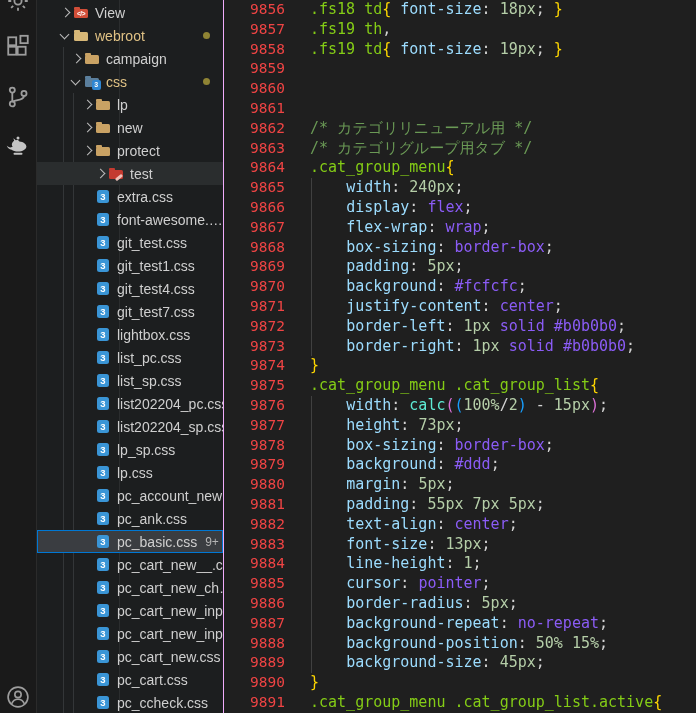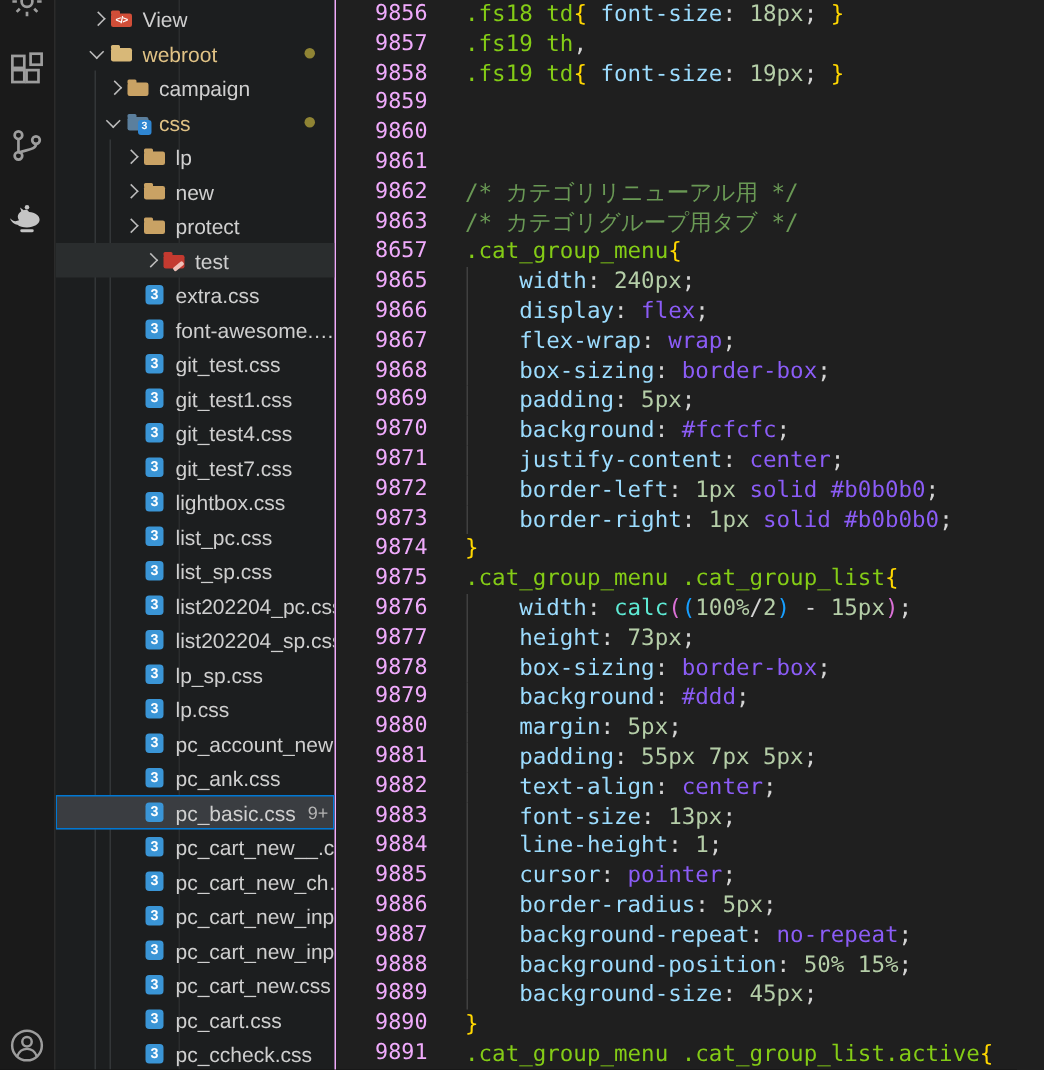--- a/index.html
+++ b/index.html
@@ -47,21 +47,21 @@
   .fi .cbadge{position:absolute;right:-1px;bottom:0;width:9.5px;height:9.5px;background:#2f86d2;color:#fff;
       font-size:7px;font-weight:bold;text-align:center;line-height:9.5px;border-radius:2px;}
   .fi.cssfile::before{content:"";position:absolute;left:2px;top:1px;width:12px;height:13.5px;background:#3a95d6;border-radius:2.5px;}
   .fi.cssfile .c3{position:absolute;left:2px;top:1px;width:12px;height:13.5px;color:#fff;font-weight:bold;
       font-size:9.5px;line-height:13.5px;text-align:center;}
 
   
   #editor{position:absolute;left:224px;top:0;width:472px;height:713px;background:#1f1f1f;
           font-family:"DejaVu Sans Mono","Liberation Mono",monospace;z-index:1;}
   .cl{height:19.8px;line-height:19.8px;white-space:pre;font-size:15px;display:flex;}
-  .ln{display:inline-block;width:61px;text-align:right;color:#f0abfc;flex:none;font-size:14.5px;}
+  .ln{display:inline-block;width:61px;text-align:right;color:#ef4444;flex:none;font-size:14.5px;}
   .lc{position:relative;display:inline-block;margin-left:25px;}
   .lc.g::before{content:"";position:absolute;left:1px;top:0;height:100%;border-left:1px solid #404040;}
   .tk-sel{color:#84cc16}.tk-prop{color:#9cdcfe}.tk-val{color:#8b5cf6}.tk-num{color:#b5cea8}
   .tk-pn{color:#d4d4d4}.tk-com{color:#6a9955}.tk-b1{color:#ffd700}.tk-b2{color:#da70d6}
   .tk-b3{color:#179fff}.tk-fn{color:#5eead4}
 </style>
 </head>
 <body>
 
 <div id="activitybar">
@@ -324,21 +324,21 @@
 <div id="editor">
   <div id="code">
       <div class="cl"><span class="ln">9856</span><span class="lc"><span class="tk-sel">.fs18 td</span><span class="tk-b1">{</span><span class="tk-pn"> </span><span class="tk-prop">font-size</span><span class="tk-pn">: </span><span class="tk-num">18px</span><span class="tk-pn">; </span><span class="tk-b1">}</span></span></div>
       <div class="cl"><span class="ln">9857</span><span class="lc"><span class="tk-sel">.fs19 th</span><span class="tk-pn">,</span></span></div>
       <div class="cl"><span class="ln">9858</span><span class="lc"><span class="tk-sel">.fs19 td</span><span class="tk-b1">{</span><span class="tk-pn"> </span><span class="tk-prop">font-size</span><span class="tk-pn">: </span><span class="tk-num">19px</span><span class="tk-pn">; </span><span class="tk-b1">}</span></span></div>
       <div class="cl"><span class="ln">9859</span><span class="lc"></span></div>
       <div class="cl"><span class="ln">9860</span><span class="lc"></span></div>
       <div class="cl"><span class="ln">9861</span><span class="lc"></span></div>
       <div class="cl"><span class="ln">9862</span><span class="lc"><span class="tk-com">/* カテゴリリニューアル用 */</span></span></div>
       <div class="cl"><span class="ln">9863</span><span class="lc"><span class="tk-com">/* カテゴリグループ用タブ */</span></span></div>
-      <div class="cl"><span class="ln">8657</span><span class="lc"><span class="tk-sel">.cat_group_menu</span><span class="tk-b1">{</span></span></div>
+      <div class="cl"><span class="ln">9864</span><span class="lc"><span class="tk-sel">.cat_group_menu</span><span class="tk-b1">{</span></span></div>
       <div class="cl"><span class="ln">9865</span><span class="lc g"><span class="tk-pn">    </span><span class="tk-prop">width</span><span class="tk-pn">: </span><span class="tk-num">240px</span><span class="tk-pn">;</span></span></div>
       <div class="cl"><span class="ln">9866</span><span class="lc g"><span class="tk-pn">    </span><span class="tk-prop">display</span><span class="tk-pn">: </span><span class="tk-val">flex</span><span class="tk-pn">;</span></span></div>
       <div class="cl"><span class="ln">9867</span><span class="lc g"><span class="tk-pn">    </span><span class="tk-prop">flex-wrap</span><span class="tk-pn">: </span><span class="tk-val">wrap</span><span class="tk-pn">;</span></span></div>
       <div class="cl"><span class="ln">9868</span><span class="lc g"><span class="tk-pn">    </span><span class="tk-prop">box-sizing</span><span class="tk-pn">: </span><span class="tk-val">border-box</span><span class="tk-pn">;</span></span></div>
       <div class="cl"><span class="ln">9869</span><span class="lc g"><span class="tk-pn">    </span><span class="tk-prop">padding</span><span class="tk-pn">: </span><span class="tk-num">5px</span><span class="tk-pn">;</span></span></div>
       <div class="cl"><span class="ln">9870</span><span class="lc g"><span class="tk-pn">    </span><span class="tk-prop">background</span><span class="tk-pn">: </span><span class="tk-val">#fcfcfc</span><span class="tk-pn">;</span></span></div>
       <div class="cl"><span class="ln">9871</span><span class="lc g"><span class="tk-pn">    </span><span class="tk-prop">justify-content</span><span class="tk-pn">: </span><span class="tk-val">center</span><span class="tk-pn">;</span></span></div>
       <div class="cl"><span class="ln">9872</span><span class="lc g"><span class="tk-pn">    </span><span class="tk-prop">border-left</span><span class="tk-pn">: </span><span class="tk-num">1px</span><span class="tk-pn"> </span><span class="tk-val">solid</span><span class="tk-pn"> </span><span class="tk-val">#b0b0b0</span><span class="tk-pn">;</span></span></div>
       <div class="cl"><span class="ln">9873</span><span class="lc g"><span class="tk-pn">    </span><span class="tk-prop">border-right</span><span class="tk-pn">: </span><span class="tk-num">1px</span><span class="tk-pn"> </span><span class="tk-val">solid</span><span class="tk-pn"> </span><span class="tk-val">#b0b0b0</span><span class="tk-pn">;</span></span></div>
       <div class="cl"><span class="ln">9874</span><span class="lc"><span class="tk-b1">}</span></span></div>

